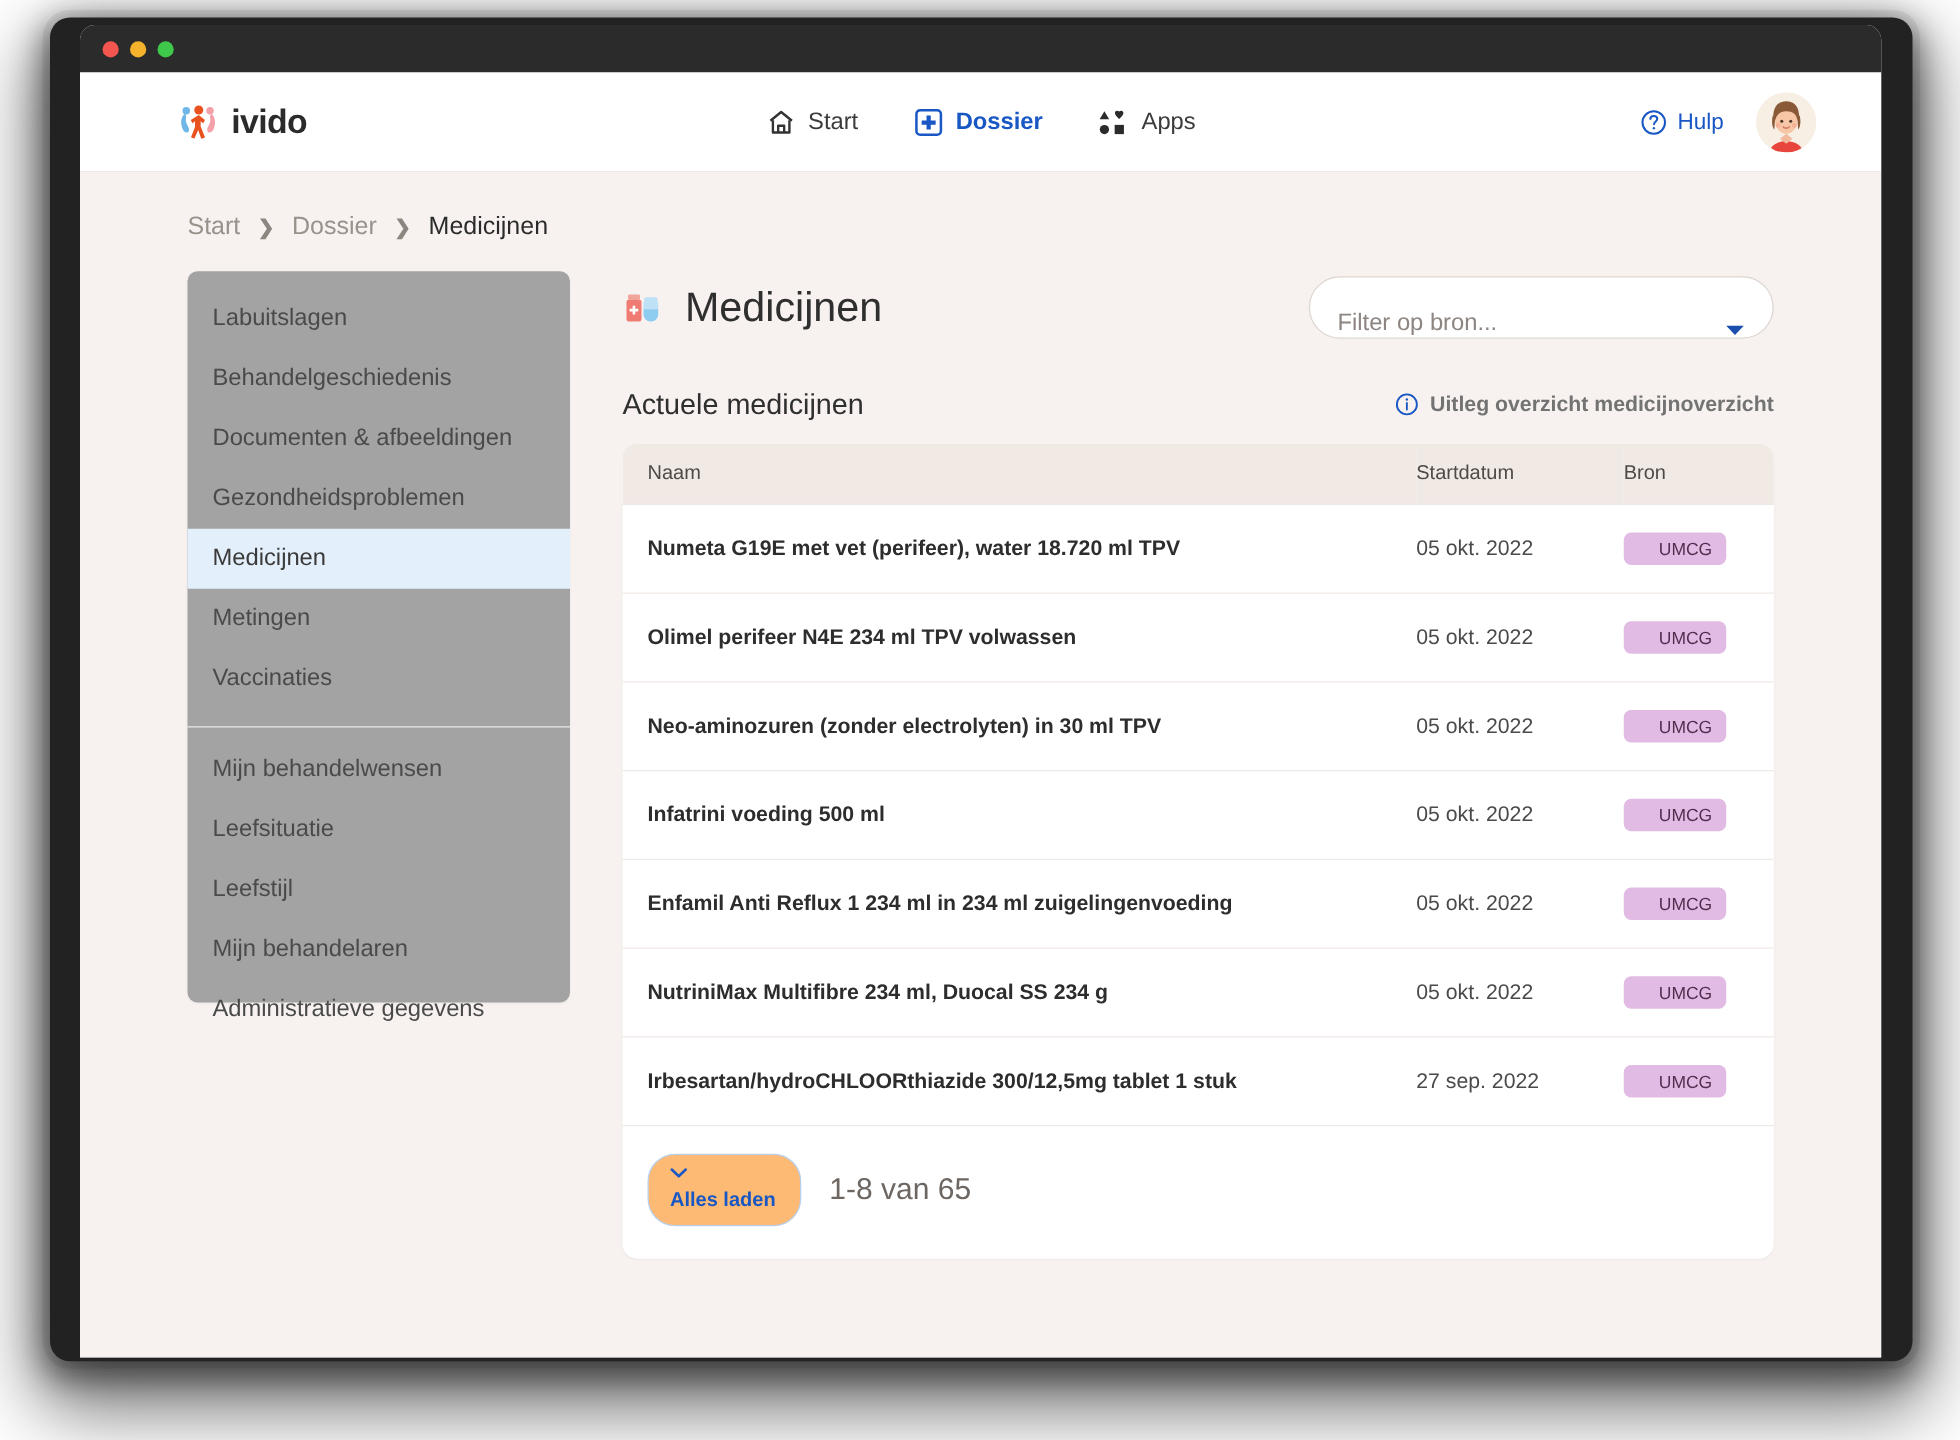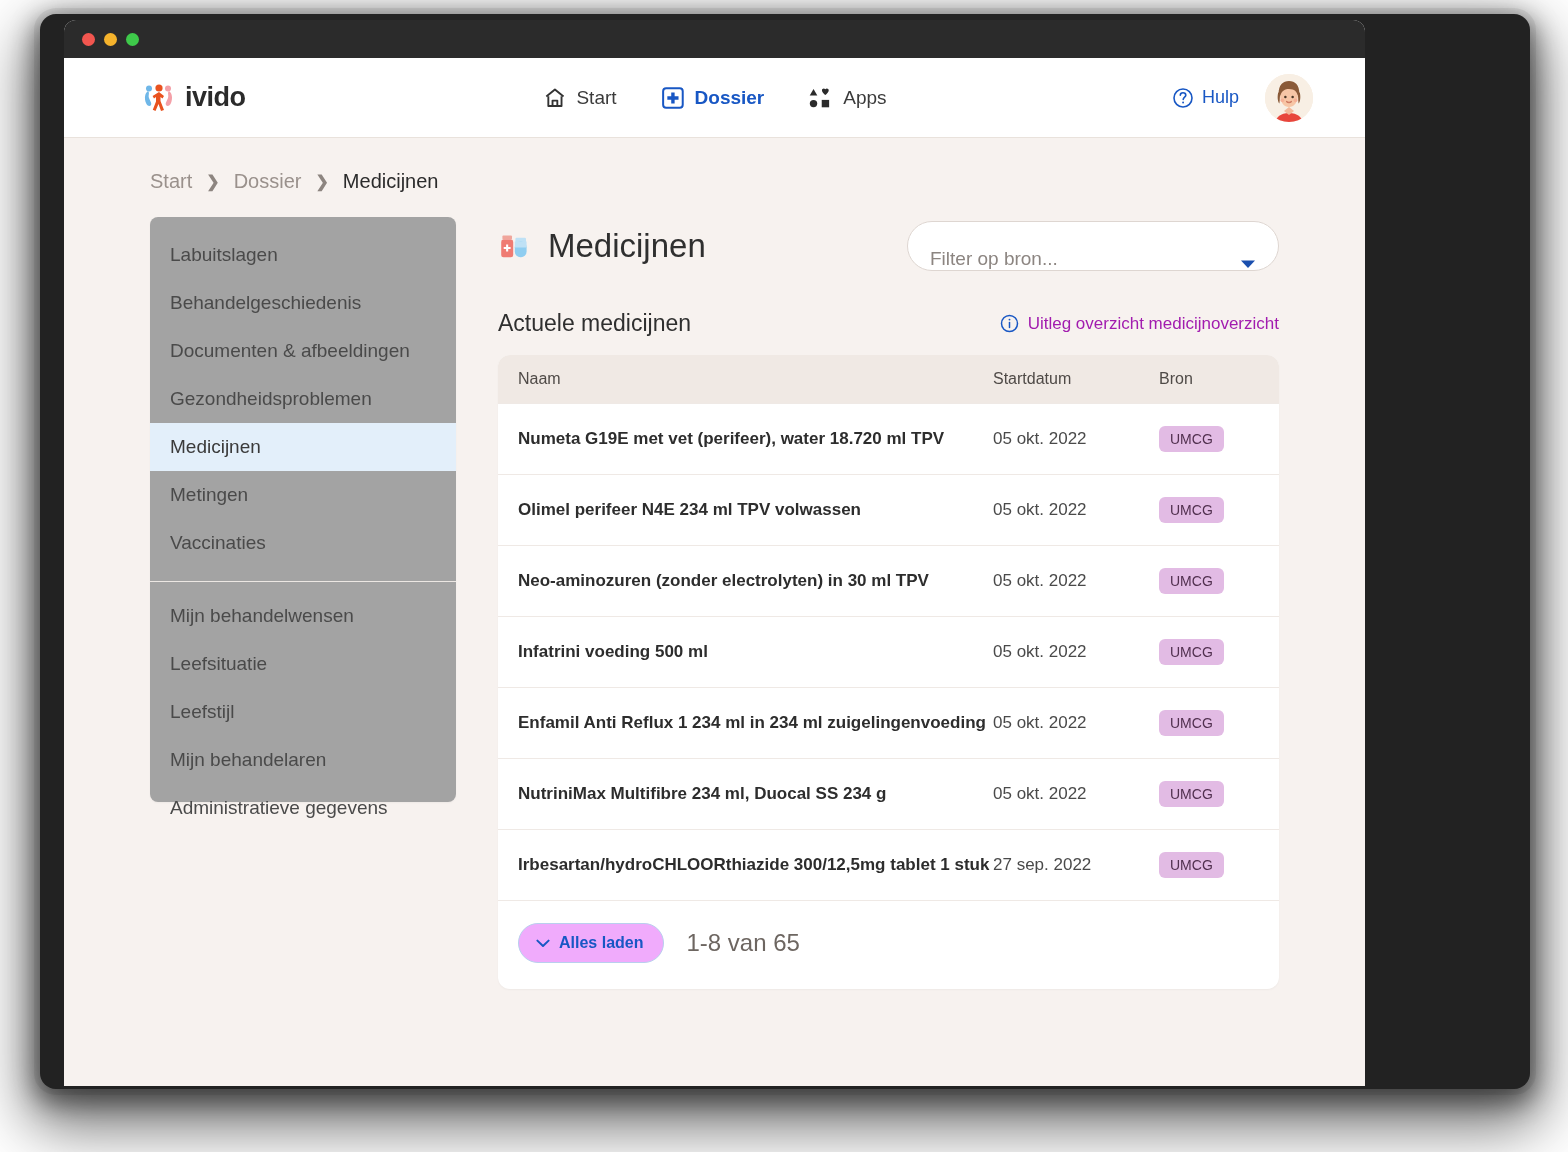--- a/index.html
+++ b/index.html
@@ -16,21 +16,21 @@
     left: 40px; top: 14px;
     width: 1490px; height: 1075px;
     border-radius: 16px;
     box-shadow: 0 0 0 6px rgba(0,0,0,0.06), 0 26px 60px 12px rgba(0,0,0,0.55),
                 0 8px 24px 6px rgba(0,0,0,0.45);
     background: #222222;
   }
   #app-window {
     position: absolute;
     left: 64px; top: 20px;
-    width: 1301px; height: 1066px;
+    width: 1441px; height: 1066px;
     border-radius: 12px 12px 0 0;
     background: #ffffff;
     overflow: hidden;
   }
   #titlebar {
     position: relative;
     height: 38px;
     background: #2b2b2b;
     display: flex; align-items: center;
     padding-left: 18px; gap: 9px;
@@ -133,21 +133,21 @@
     font-size: 19px; color: #8c8581; cursor: pointer;
   }
 
   #section-row {
     display: flex; align-items: center; justify-content: space-between;
     margin-top: 39px;
   }
   #section-title { font-size: 23px; color: #2f2f2f; }
   #explain-link {
     display: flex; align-items: center; gap: 9px;
-    font-size: 17px; color: #a21caf; cursor: pointer; font-weight: 400;
+    font-size: 17px; color: #737373; cursor: pointer; font-weight: 700;
   }
 
   
   #table-card {
     margin-top: 18px;
     background: #ffffff;
     border-radius: 12px;
     overflow: hidden;
     box-shadow: 0 1px 2px rgba(0,0,0,0.04);
   }
@@ -165,34 +165,35 @@
     font-size: 17px; color: #2d2d2d;
     padding: 22px 0 22px 0;
     border-top: 1px solid #efe9e5;
   }
   td.c-naam { padding-left: 20px; font-weight: bold; }
   td.c-datum { color: #4a4a4a; font-weight: normal; }
   .badge {
     display: inline-block;
     background: #e2bbe4; color: #51304f;
     font-size: 14px; border-radius: 6px;
-    padding: 5px 11px 5px 11px;
+    padding: 5px 11px 5px 28px;
   }
   #table-foot {
     display: flex; align-items: center; gap: 22px;
     padding: 22px 0 26px 20px;
     border-top: 1px solid #efe9e5;
   }
   #load-all {
-    display: flex; align-items: center; gap: 9px;
+    display: flex; align-items: flex-start; gap: 9px;
     border: 1px solid #b9cfee; border-radius: 22px;
-    background: #f0abfc;
+    background: #fdba74;
     padding: 10px 20px 10px 17px;
     font-size: 16px; color: #1857c4; font-weight: bold;
     cursor: pointer;
+    flex-direction: column;
   }
   #range-text { font-size: 24px; color: #6d6661; }
   svg { display: block; }
 </style>
 </head>
 <body>
 
 <div id="window-shadow"></div>
 
 <div id="app-window">

